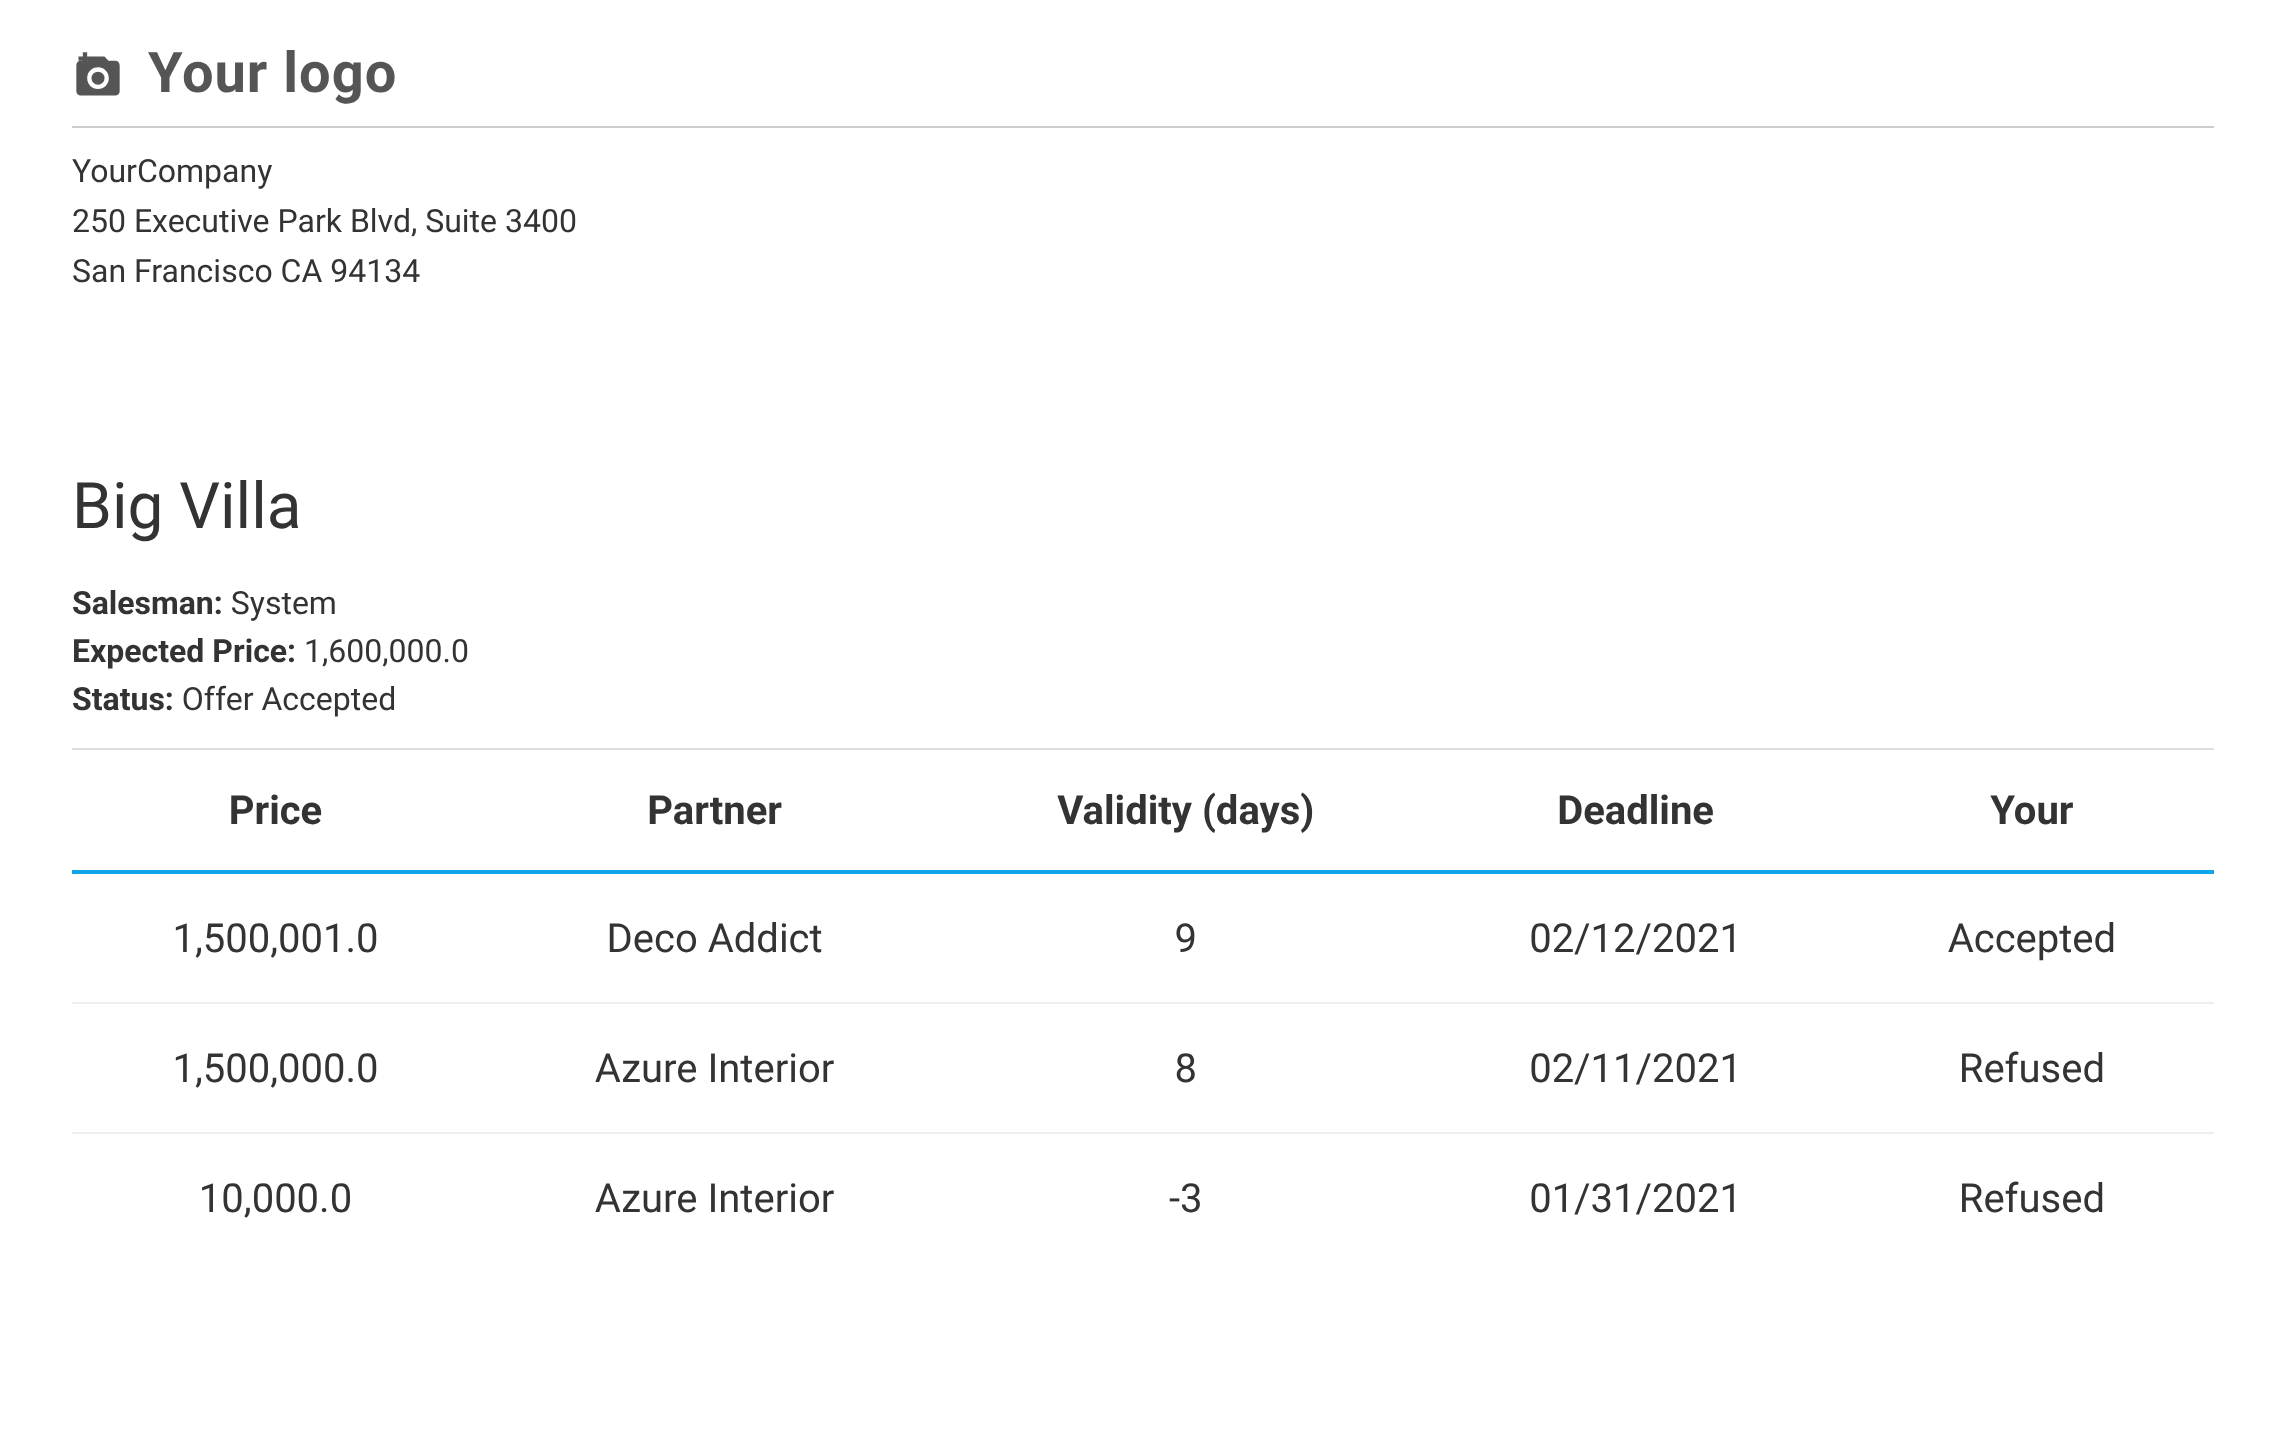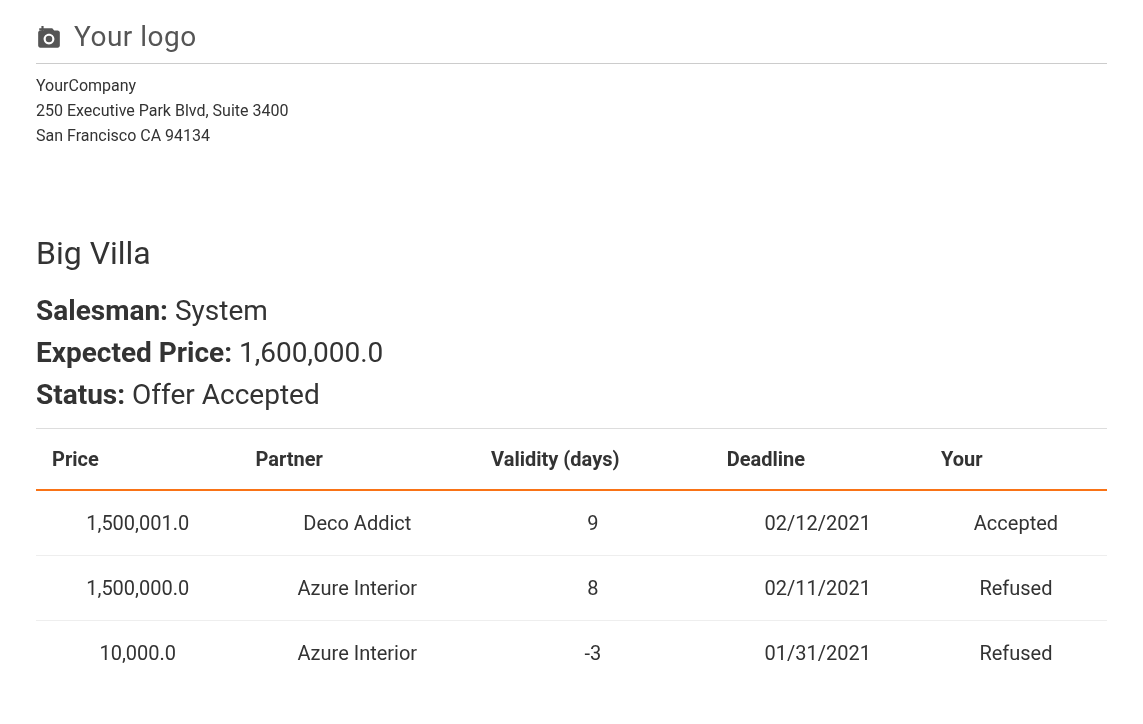--- a/index.html
+++ b/index.html
@@ -20,21 +20,21 @@
       gap: 12px;
       padding-bottom: 10px;
     }
     .logo-icon {
       width: 26px;
       height: 24px;
       color: #555;
     }
     .logo-text {
       font-size: 28px;
-      font-weight: 400;
+      font-weight: 700;
       color: #555;
       letter-spacing: 0.5px;
     }
     .hr-top {
       border: none;
       border-top: 1px solid #ccc;
       margin-bottom: 10px;
     }
     .company-info {
       font-size: 16px;
@@ -42,21 +42,21 @@
       color: #333;
     }
     .title {
       font-size: 32px;
       font-weight: 400;
       color: #333;
       margin-top: 86px;
       margin-bottom: 18px;
     }
     .meta {
-      font-size: 28px;
+      font-size: 16px;
       line-height: 1.5;
       color: #333;
       margin-bottom: 12px;
     }
     .meta-row {
       display: block;
     }
     .meta-label {
       font-weight: 700;
     }
@@ -65,24 +65,24 @@
       border-top: 1px solid #ddd;
       margin-top: 2px;
     }
     table {
       width: 100%;
       border-collapse: collapse;
       font-size: 20px;
       color: #333;
     }
     thead th {
-      text-align: left;
+      text-align: center;
       font-weight: 700;
       padding: 18px 16px;
-      border-bottom: 2px solid #f97316;
+      border-bottom: 2px solid #0ea5e9;
     }
     tbody td {
       text-align: center;
       padding: 20px 16px;
       border-bottom: 1px solid #eee;
     }
     tbody tr:last-child td {
       border-bottom: none;
     }
     th:nth-child(1), td:nth-child(1) { width: 19%; }

